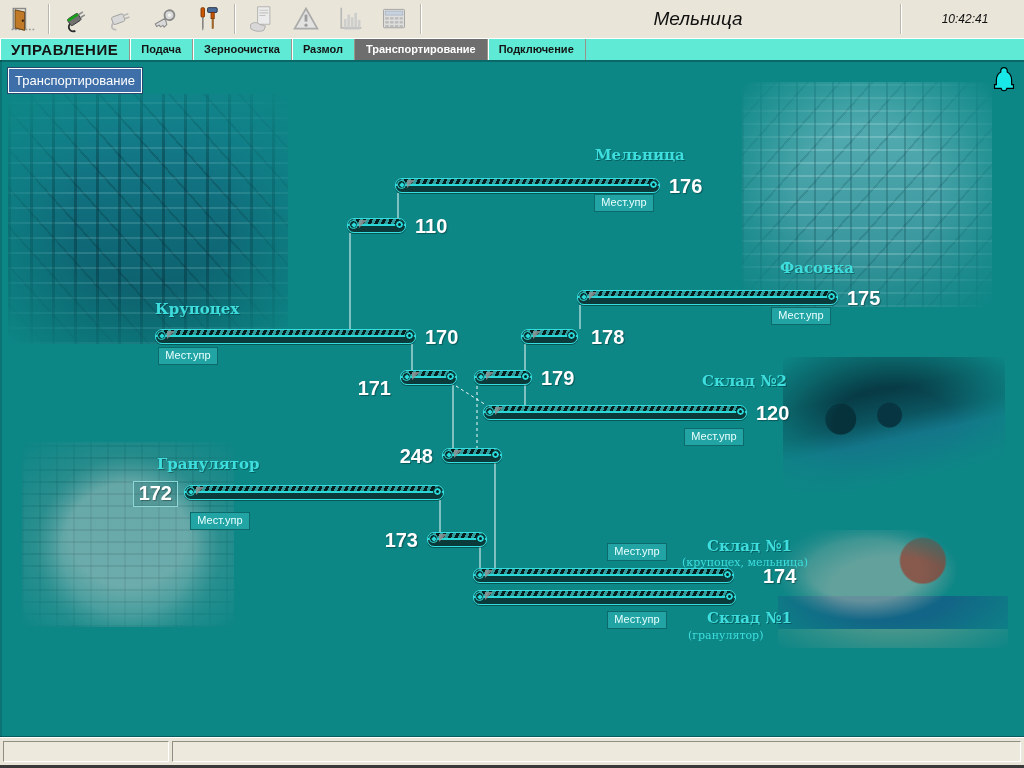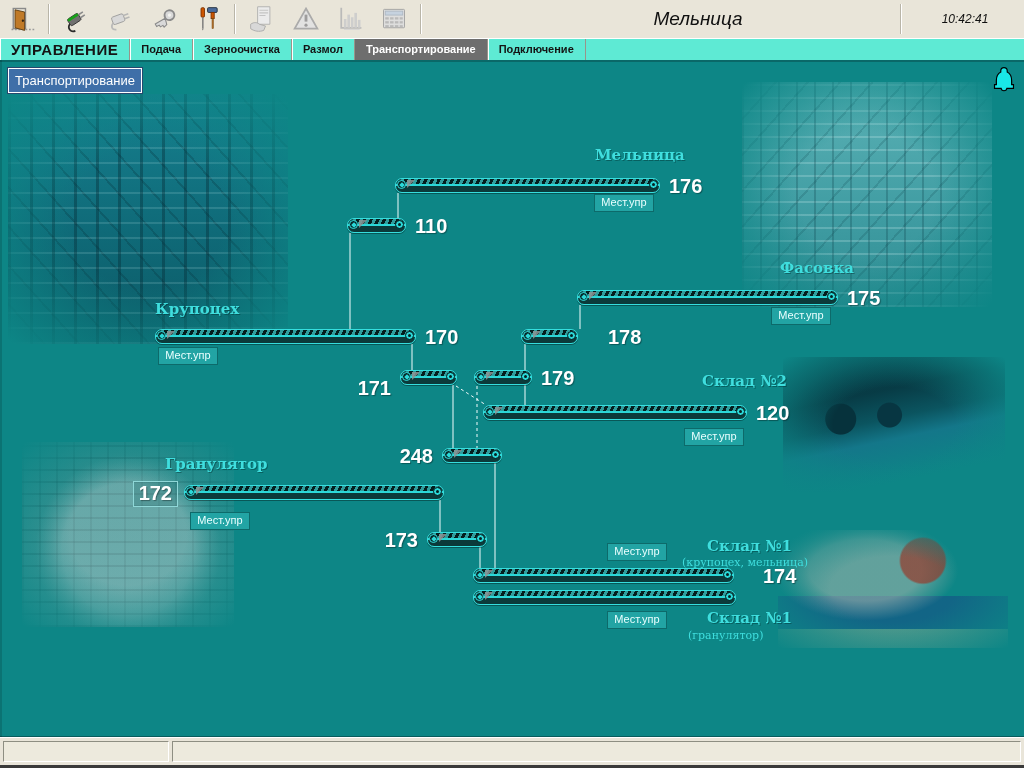--- a/index.html
+++ b/index.html
@@ -254,21 +254,21 @@
         <span class="roller left"></span>
         <span class="chute"></span>
         <span class="roller right"></span>
       </div>
       <span class="conv-label" style="top: 266px; left: 425px;">170</span>
       <div class="conv" style="left: 521px; top: 269px; width: 55px;">
         <span class="roller left"></span>
         <span class="chute"></span>
         <span class="roller right"></span>
       </div>
-      <span class="conv-label" style="top: 266px; left: 608px; text-align: center;">178</span>
+      <span class="conv-label" style="top: 266px; left: 591px; text-align: center;">178</span>
       <div class="conv" style="left: 400px; top: 310px; width: 55px;">
         <span class="roller left"></span>
         <span class="chute"></span>
         <span class="roller right"></span>
       </div>
       <span class="conv-label" style="top: 317px; right: 633px;">171</span>
       <div class="conv" style="left: 474px; top: 310px; width: 56px;">
         <span class="roller left"></span>
         <span class="chute"></span>
         <span class="roller right"></span>
@@ -313,21 +313,21 @@
       <div class="mest" style="left: 771px; top: 247px;">Мест.упр</div>
       <div class="mest" style="left: 158px; top: 287px;">Мест.упр</div>
       <div class="mest" style="left: 684px; top: 368px;">Мест.упр</div>
       <div class="mest" style="left: 190px; top: 452px;">Мест.упр</div>
       <div class="mest" style="left: 607px; top: 483px;">Мест.упр</div>
       <div class="mest" style="left: 607px; top: 551px;">Мест.упр</div>
       <span class="area-label" style="left: 595px; top: 86px;">Мельница</span>
       <span class="area-label" style="left: 780px; top: 199px;">Фасовка</span>
       <span class="area-label" style="left: 155px; top: 240px; text-align: center;">Крупоцех</span>
       <span class="area-label" style="left: 702px; top: 312px;">Склад №2</span>
-      <span class="area-label" style="left: 157px; top: 395px; margin-left: 8px;">Гранулятор</span>
+      <span class="area-label" style="left: 157px; top: 395px;">Гранулятор</span>
       <span class="area-label" style="left: 707px; top: 477px;">Склад №1</span>
       <span class="area-sub" style="left: 682px; top: 496px;">(крупоцех, мельница)</span>
       <span class="area-label" style="left: 707px; top: 549px;">Склад №1</span>
       <span class="area-sub" style="left: 688px; top: 569px;">(гранулятор)</span>
     </div>
   <button class="screen-btn">Транспортирование</button>
   <span id="bell">
     <svg viewBox="0 0 24 26" width="26" height="28">
       <path d="M12 1.5c1.9 0 3 1.1 3 3v1.1c2.9 1.4 4.1 4.3 4.1 7.9v3.8h1.7v3.4h-6.1c-.2 1.6-1.3 2.3-2.7 2.3s-2.5-.7-2.7-2.3H3.2v-3.4h1.7v-3.8c0-3.6 1.2-6.5 4.1-7.9V4.5c0-1.9 1.1-3 3-3z" fill="#19e8e8" stroke="#000" stroke-width="1.1"></path>
     </svg>

